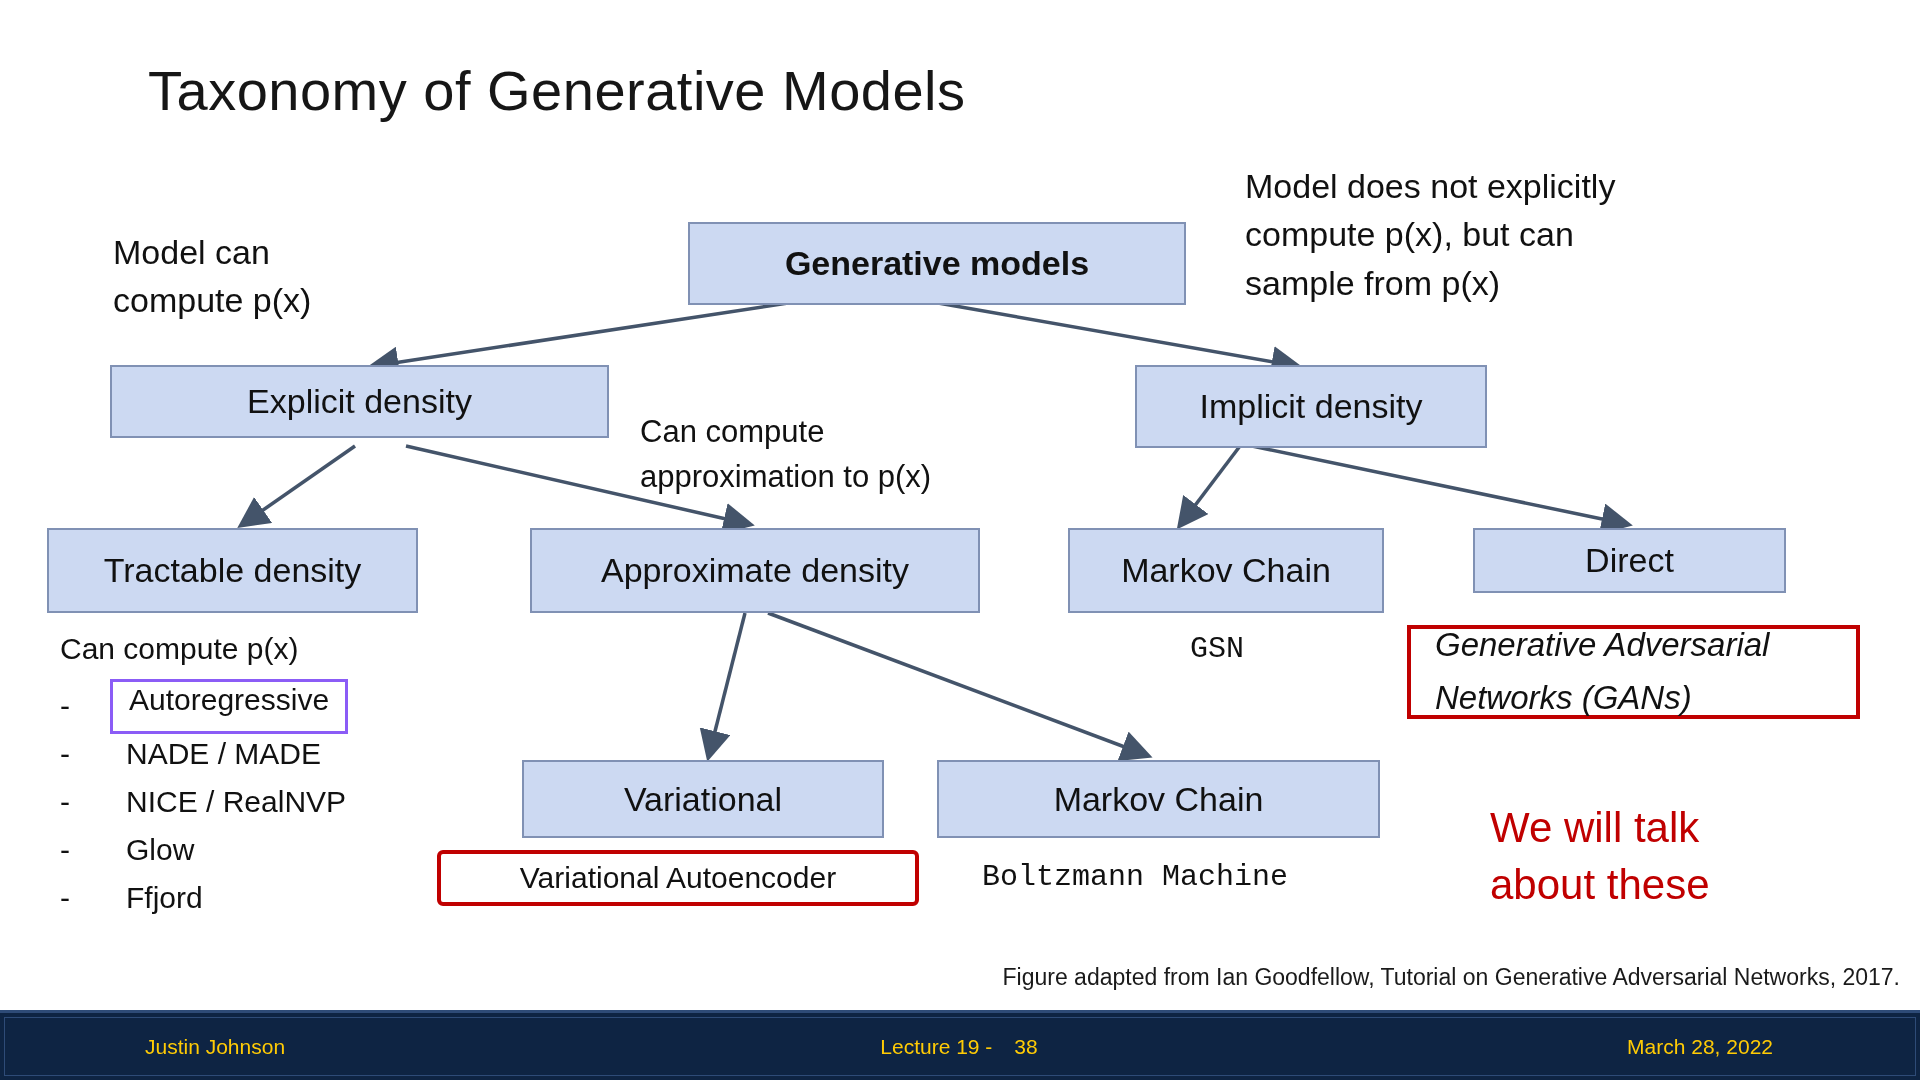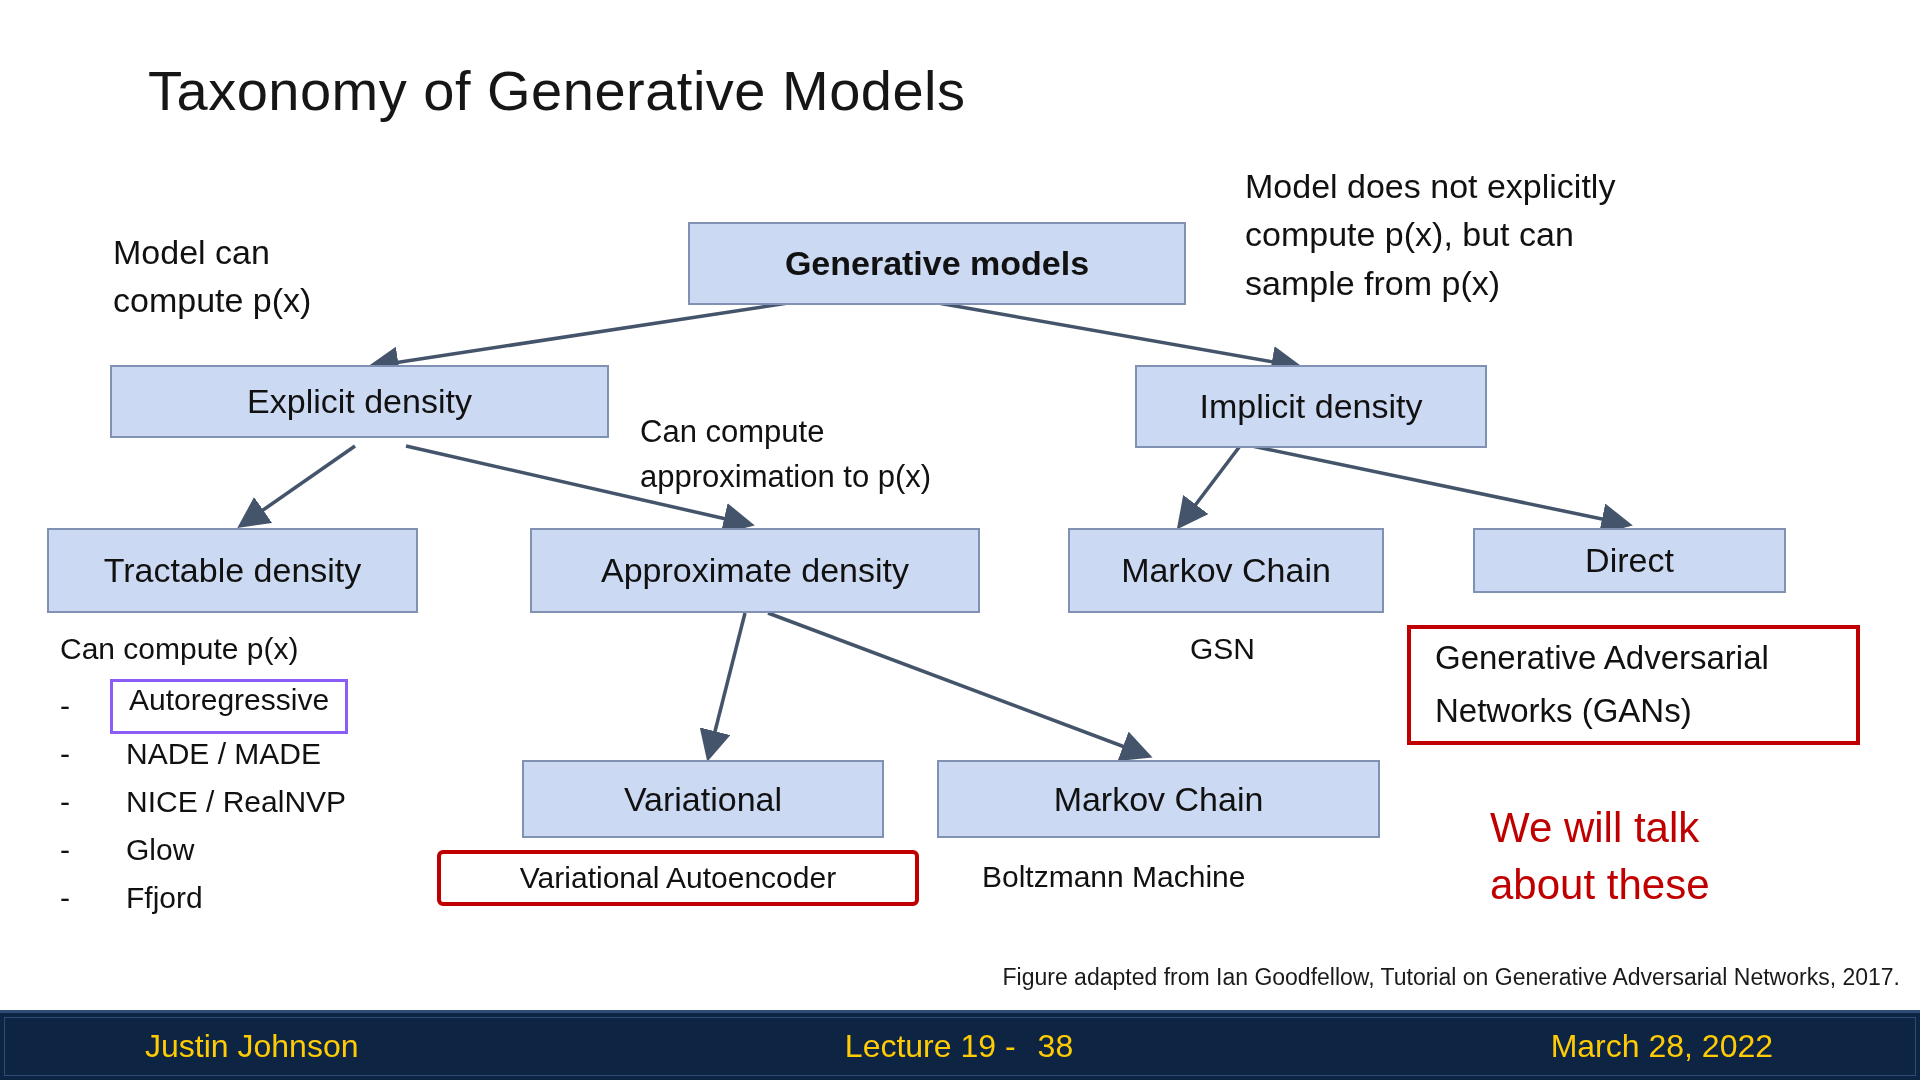--- a/index.html
+++ b/index.html
@@ -33,35 +33,35 @@
   .ann.mid{font-size:31px;line-height:1.45;}
   .redtext{
     position:absolute;color:#c00000;font-size:42px;line-height:1.35;white-space:pre-line;
   }
   .redbox{
     position:absolute;border:4px solid #c00000;box-sizing:border-box;
     display:flex;align-items:center;color:#111111;background:transparent;
   }
   .redbox.gan{font-size:33px;line-height:1.6;white-space:pre-line;padding-left:24px;align-items:center;}
   .redbox.vae{font-size:30px;justify-content:center;}
-  .plain-label{position:absolute;font-size:30px;color:#111111;}
+  .plain-label{position:absolute;font-size:30px;color:#111111;font-family:Liberation Mono, monospace;}
   .list{position:absolute;left:60px;top:632px;font-size:30px;color:#111111;}
   .list .heading{margin-bottom:16px;}
   .list .row{display:flex;align-items:center;height:48px;}
   .list .dash{width:66px;}
   .list .outlined{border:3px solid #8b5cf6;padding:1px 16px 14px 16px;margin-left:-16px;}
   .caption{
     position:absolute;right:20px;top:964px;
     font-size:23px;color:#1a1a1a;
   }
   .footer{
     position:absolute;left:0;bottom:0;width:1920px;height:70px;
     background:#0e2443;border-top:3px solid #2e4b77;box-sizing:border-box;
     display:flex;align-items:center;
-    font-size:32px;color:#ffcb05;
+    font-size:21px;color:#ffcb05;
   }
   .footer:before{
     content:"";position:absolute;left:4px;right:4px;top:4px;bottom:4px;
     border:1px solid #2e4b77;pointer-events:none;
   }
   .footer .left{flex:1;padding-left:145px;}
   .footer .center{display:flex;gap:22px;}
   .footer .right{flex:1;text-align:right;padding-right:147px;}
 </style>
 </head>
@@ -132,21 +132,21 @@
       <span>Glow</span>
     </div>
     <div class="row">
       <span class="dash">-</span>
       <span>Ffjord</span>
     </div>
   </div>
 
   <div class="plain-label" style="left:1190px;top:632px;">GSN</div>
 
-  <div class="redbox gan" style="left:1407px;top:625px;width:453px;height:120px;">Generative Adversarial
+  <div class="redbox gan" style="left:1407px;top:625px;width:453px;height:94px;font-style:italic;">Generative Adversarial
 Networks (GANs)</div>
 
   <div class="node" style="left:522px;top:760px;width:362px;height:78px;">Variational</div>
 
   <div class="node" style="left:937px;top:760px;width:443px;height:78px;">Markov Chain</div>
 
   <div class="redbox vae" style="left:437px;top:850px;width:482px;height:56px;border-radius:6px;">Variational Autoencoder</div>
 
   <div class="plain-label" style="left:982px;top:860px;">Boltzmann Machine</div>
 

